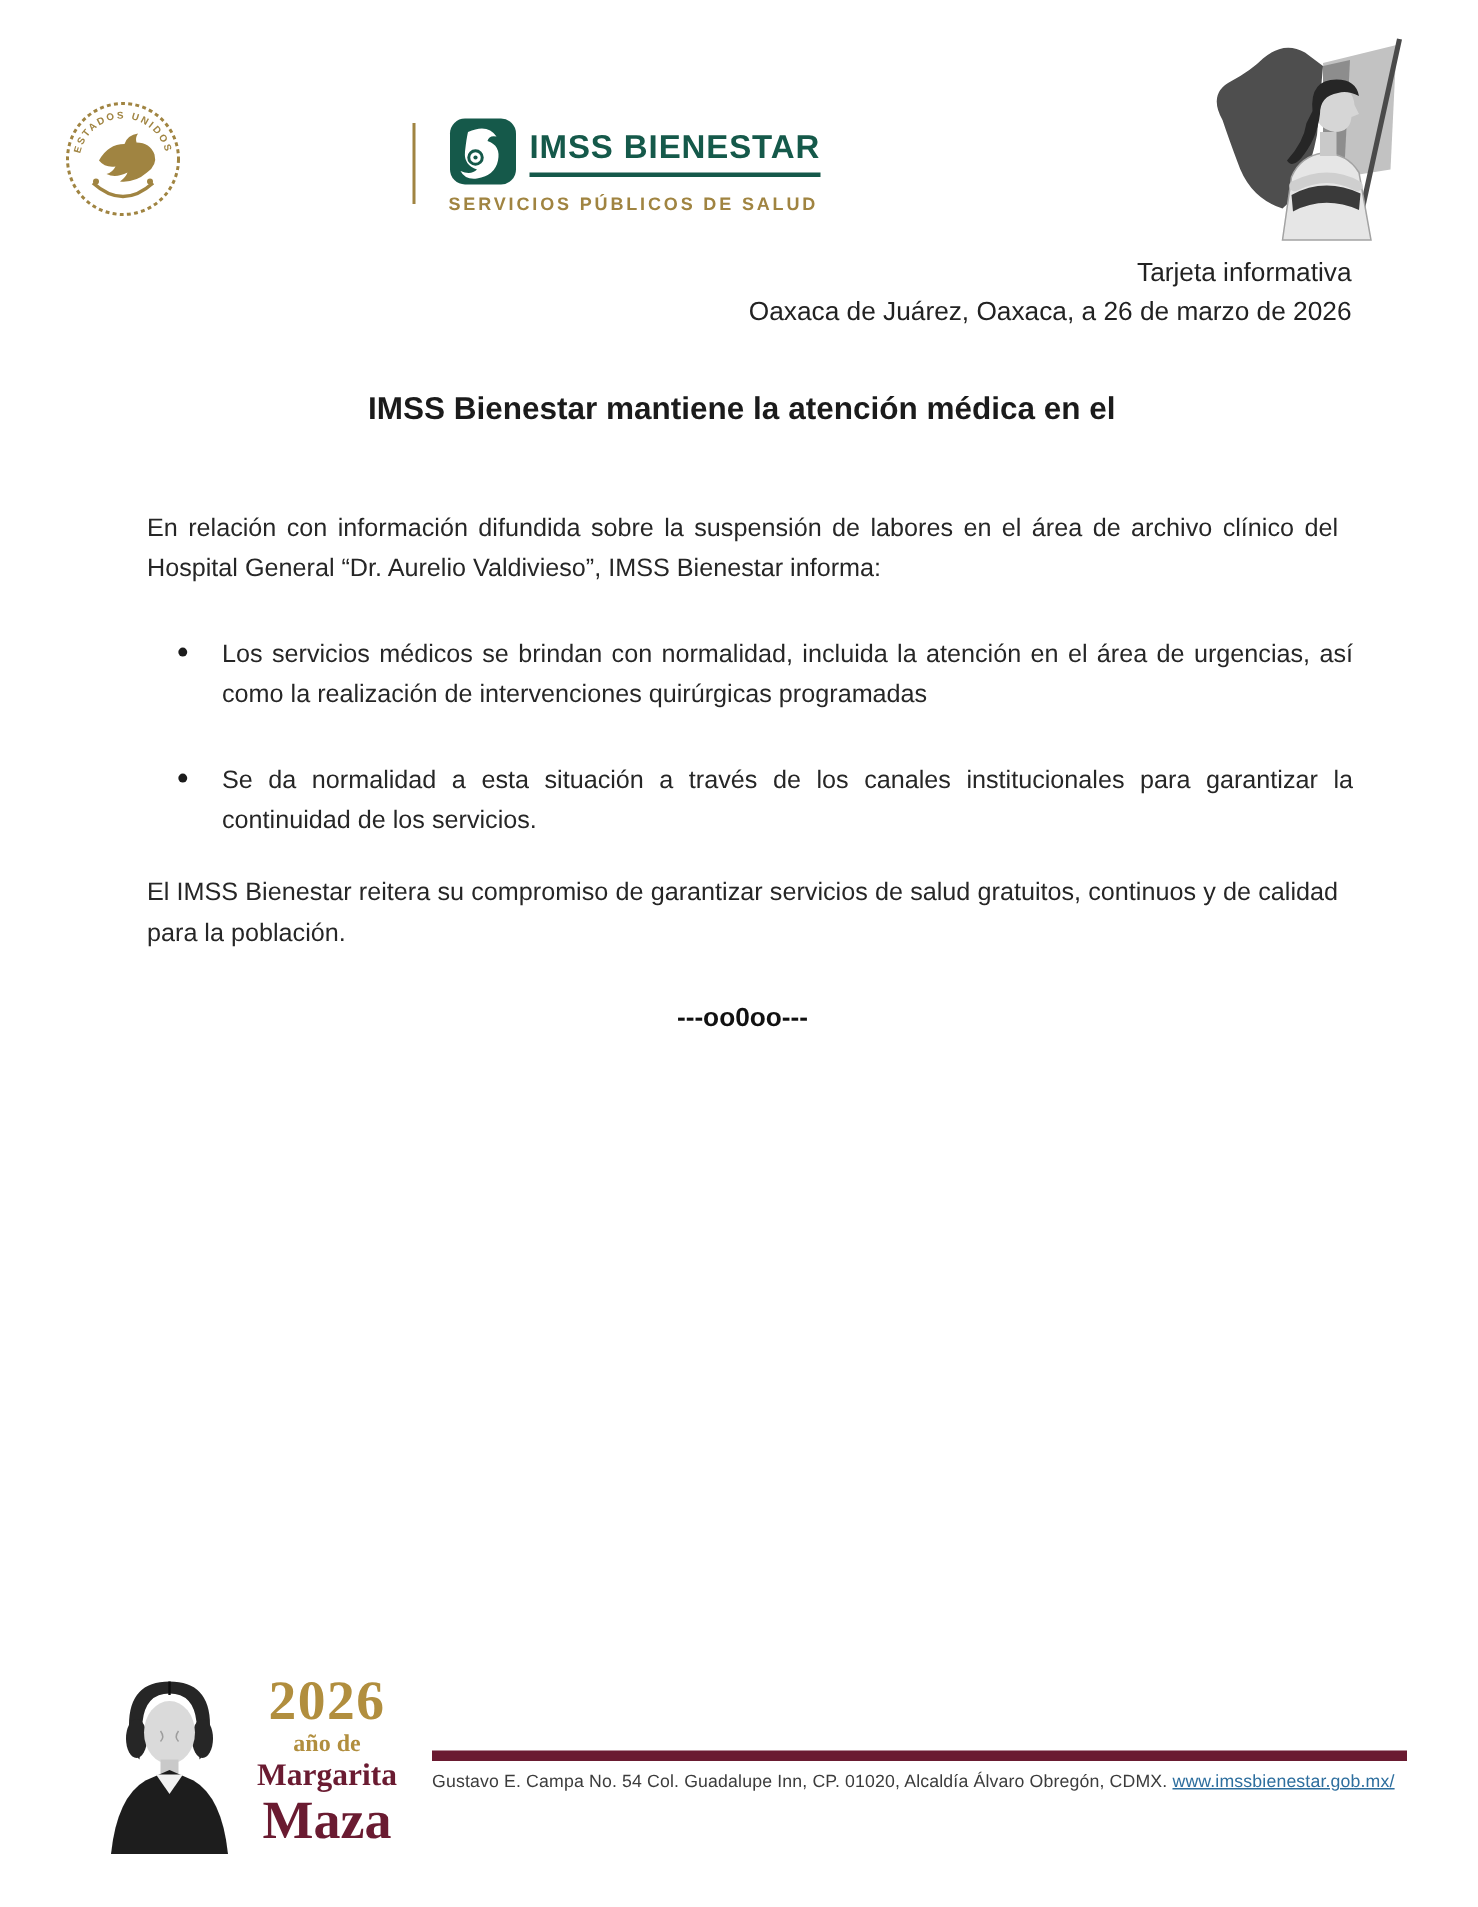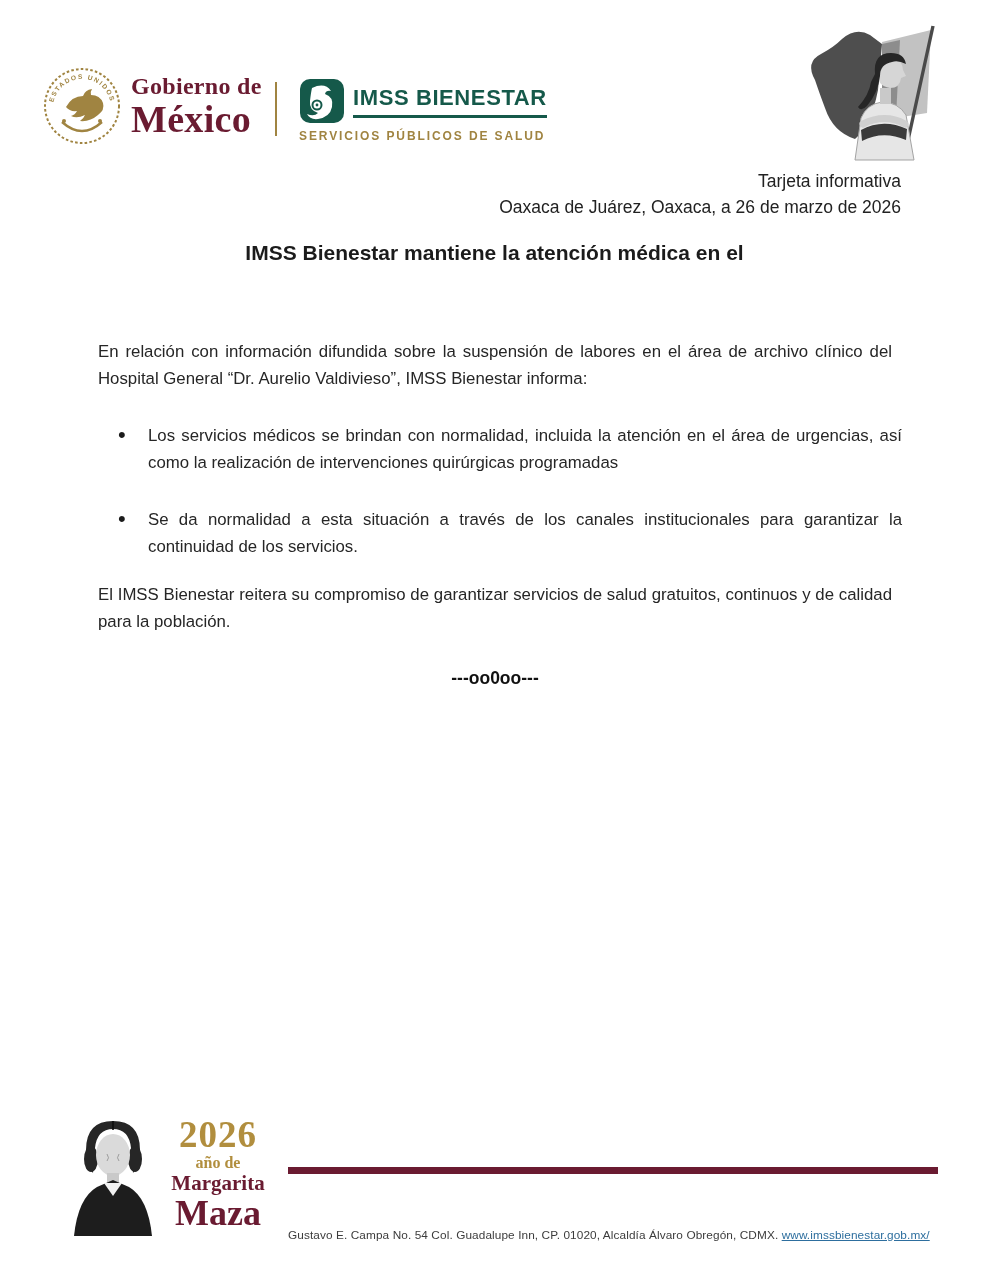--- a/index.html
+++ b/index.html
@@ -24,21 +24,21 @@
   .imss-top{display:flex;align-items:center;gap:8px;justify-content:space-between;}
   .imss-name{font-size:22px;font-weight:700;color:#15594a;letter-spacing:.6px;
              border-bottom:3px solid #15594a;padding-bottom:4px;}
   .imss-tagline{margin-top:5px;font-size:12px;font-weight:700;color:#a08441;letter-spacing:1.9px;}
 
   .flag-illustration{position:absolute;left:803px;top:20px;}
 
   
   .meta{position:absolute;top:168px;left:380px;right:84px;text-align:right;
         font-size:17.5px;line-height:26px;color:#222;}
-  .doc-title{position:absolute;top:236px;left:90px;right:86px;margin:0;
+  .doc-title{position:absolute;top:256px;left:90px;right:86px;margin:0;
         text-align:center;font-size:21px;font-weight:700;line-height:34px;color:#1b1b1b;}
 
   
   .content{position:absolute;top:328px;left:88px;width:814px;
         font-size:16.8px;line-height:27px;text-align:justify;}
   .content p{margin:10px;}
   .intro{margin-bottom:17px !important;}
   ul.bullets{list-style:none;margin:0;padding:0 0 0 28px;}
   ul.bullets li{position:relative;padding-left:32px;margin-bottom:21px;margin-top:30px;}
   ul.bullets li::before{content:"•";position:absolute;left:2px;top:-1px;font-size:22px;color:#1b1b1b;}
@@ -47,45 +47,41 @@
 
   
   .year-badge{position:absolute;left:66px;top:1110px;display:flex;align-items:center;gap:6px;}
   .yb-text{width:104px;text-align:center;font-family:"Liberation Serif", serif;line-height:1;}
   .yb-year{font-size:37px;font-weight:700;color:#b18e3e;letter-spacing:1px;}
   .yb-prefix{font-size:16px;font-weight:700;color:#b18e3e;margin-top:2px;}
   .yb-name1{font-size:21px;font-weight:700;color:#6a1b31;margin-top:2px;text-align:center;}
   .yb-name2{font-size:36px;font-weight:700;color:#6a1b31;margin-top:1px;}
 
   .footer-rule{position:absolute;left:288px;top:1167px;width:650px;height:7px;background:#6a1b31;}
-  .footer-address{position:absolute;left:288px;top:1228px;width:650px;
+  .footer-address{position:absolute;left:288px;top:1180px;width:650px;
         font-size:11.8px;color:#3c3c3c;letter-spacing:.1px;}
   .footer-address a{color:#2d6e9e;text-decoration:underline;}
 </style>
 </head>
 <body>
 
 <div class="page">
 
   <div class="gov-logo">
     <svg width="80" height="80" viewBox="0 0 80 80">
       <circle cx="40" cy="40" r="37" fill="none" stroke="#a08441" stroke-width="2" stroke-dasharray="2.6 2.2"></circle>
       <path id="sealArc" d="M 11,42 A 29,29 0 1 1 69,42" fill="none"></path>
       <text font-size="6.6" font-weight="bold" fill="#a08441" letter-spacing="1.5">
         <textPath href="#sealArc" startOffset="6%">ESTADOS UNIDOS MEXICANOS</textPath>
       </text>
       <path d="M24,41 q6,-11 17,-11 q2,-6 9,-7 q-2,3 -1,6 q9,0 12,8 q2,7 -5,12 q-8,7 -18,6 q4,-3 5,-6 q-8,4 -14,1 q4,-1 6,-5 q-7,1 -11,-4 Z" fill="#a08441"></path>
       <path d="M20,56 q10,9 20,9 q10,0 20,-9" fill="none" stroke="#a08441" stroke-width="2.4"></path>
       <circle cx="22" cy="55" r="2" fill="#a08441"></circle>
       <circle cx="58" cy="55" r="2" fill="#a08441"></circle>
     </svg>
-    <div class="gov-wordmark">
-      <div class="l1">Gobierno de</div>
-      <div class="l2">México</div>
-    </div>
   </div>
 
   <div class="logo-divider"></div>
 
   <div class="imss-logo">
     <div class="imss-top">
       <svg width="46" height="46" viewBox="0 0 46 46">
         <rect x="1" y="1" width="44" height="44" rx="10" fill="#15594a"></rect>
         <path d="M13,10 q13,-6 19,3 q-5,-1 -6,3 q9,3 7,13 q-2,10 -14,12 q-8,1 -11,-5 q7,3 11,-1 q-9,-3 -8,-12 q1,-9 2,-13 Z" fill="#ffffff"></path>
         <circle cx="18" cy="27" r="4.5" fill="none" stroke="#15594a" stroke-width="2"></circle>

